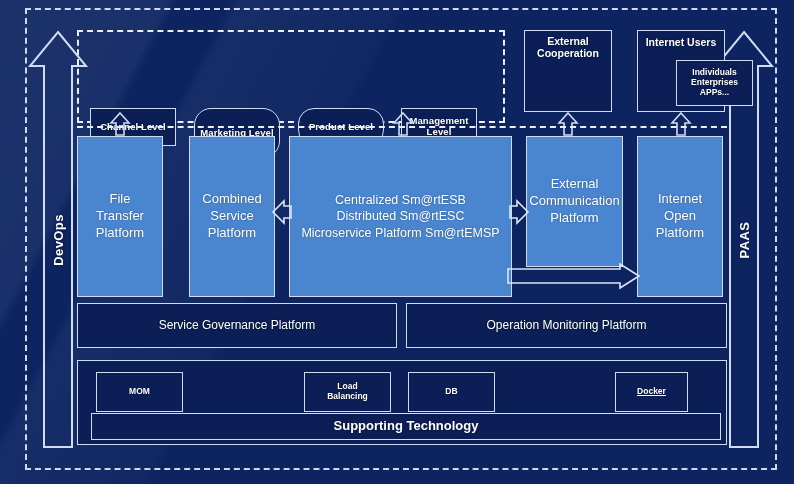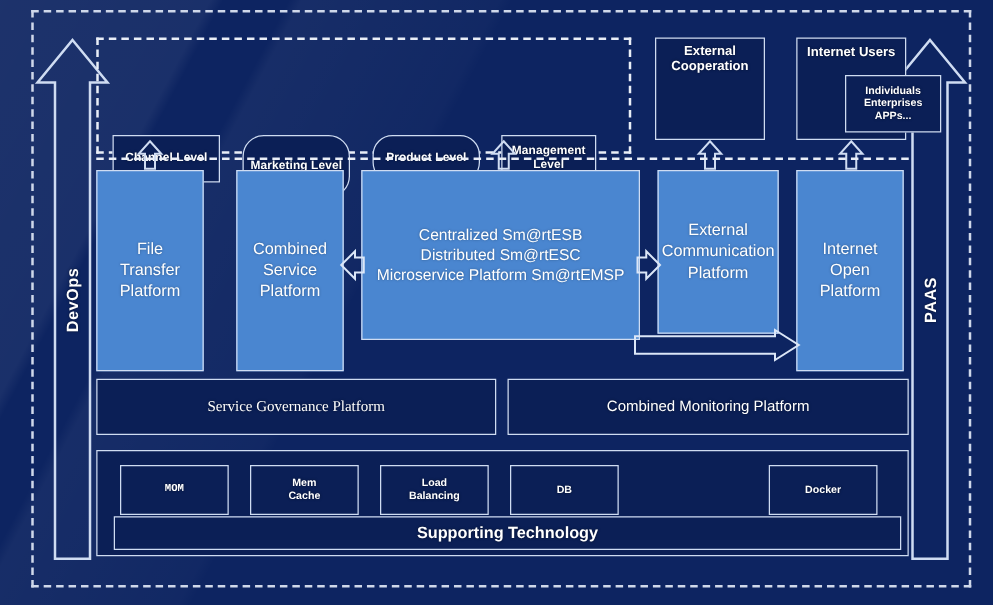--- a/index.html
+++ b/index.html
@@ -145,21 +145,21 @@
 Transfer
 Platform</span>
   </div>
 
   <div class="abs bluebox t-plat" style="left:189px;top:136px;width:86px;height:161px;">
     <span class="lbl">Combined
 Service
 Platform</span>
   </div>
 
-  <div class="abs bluebox t-center" style="left:289px;top:136px;width:223px;height:136px;">
+  <div class="abs bluebox t-center" style="left:289px;top:136px;width:223px;height:161px;">
     <span class="lbl">Centralized Sm@rtESB
 Distributed Sm@rtESC
 Microservice Platform Sm@rtEMSP</span>
   </div>
 
   <div class="abs bluebox t-plat" style="left:526px;top:136px;width:97px;height:131px;">
     <span class="lbl">External
 Communication
 Platform</span>
   </div>
@@ -181,44 +181,40 @@
       <polygon points="19,13 8,2 8,7 1,7 1,19 8,19 8,24" fill="none" stroke="#dbe6f7" stroke-width="1.6"></polygon>
     </svg>
   </div>
 
   <div class="abs" style="left:508px;top:263px;width:132px;height:26px;">
     <svg width="132" height="26" viewBox="0 0 132 26">
       <polygon points="0,6 112,6 112,1 131,13 112,25 112,20 0,20" fill="none" stroke="#dbe6f7" stroke-width="1.6"></polygon>
     </svg>
   </div>
 
-  <div class="abs darkbox t-gov" style="left:77px;top:303px;width:320px;height:45px;font-family:Liberation Serif, serif;">
+  <div class="abs darkbox t-gov" style="left:77px;top:303px;width:320px;height:45px;">
     <span class="lbl">Service Governance Platform</span>
   </div>
   <div class="abs darkbox t-gov" style="left:406px;top:303px;width:321px;height:45px;">
-    <span class="lbl">Combined Monitoring Platform</span>
+    <span class="lbl">Operation Monitoring Platform</span>
   </div>
 
   <div class="abs darkbox" style="left:77px;top:360px;width:650px;height:85px;"></div>
 
-  <div class="abs darkbox t-tech" style="left:96px;top:372px;width:87px;height:40px;font-family:Liberation Mono, monospace;">
+  <div class="abs darkbox t-tech" style="left:96px;top:372px;width:87px;height:40px;">
     <span class="lbl">MOM</span>
-  </div>
-  <div class="abs darkbox t-tech" style="left:200px;top:372px;width:87px;height:40px;">
-    <span class="lbl">Mem
-Cache</span>
   </div>
   <div class="abs darkbox t-tech" style="left:304px;top:372px;width:87px;height:40px;">
     <span class="lbl">Load
 Balancing</span>
   </div>
   <div class="abs darkbox t-tech" style="left:408px;top:372px;width:87px;height:40px;">
     <span class="lbl">DB</span>
   </div>
-  <div class="abs darkbox t-tech" style="left:615px;top:372px;width:87px;height:40px;">
+  <div class="abs darkbox t-tech" style="left:615px;top:372px;width:73px;height:40px;text-decoration:underline;">
     <span class="lbl">Docker</span>
   </div>
 
   <div class="abs darkbox t-support" style="left:91px;top:413px;width:630px;height:27px;">
     <span class="lbl">Supporting Technology</span>
   </div>
 
 </div>
 
 </body></html>

